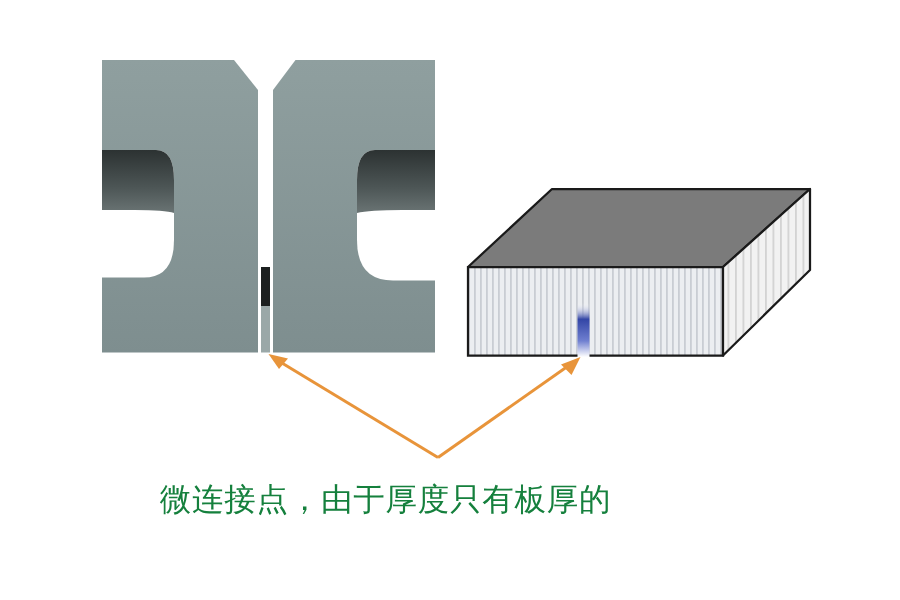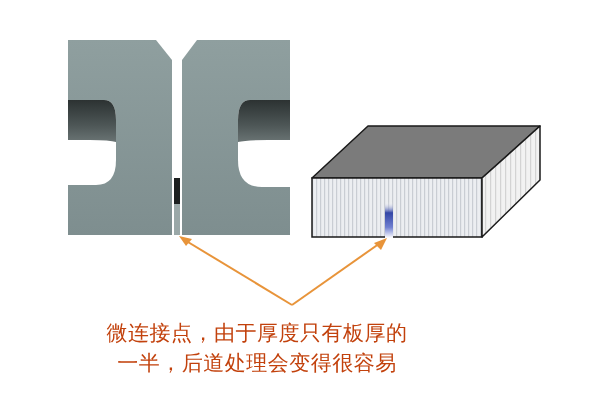--- a/index.html
+++ b/index.html
@@ -1,18 +1,18 @@
 <!DOCTYPE html>
 <html><head>
 <meta charset="utf-8">
 <style>
   html,body{margin:0;padding:0;background:#ffffff;}
   #stage{position:relative;width:600px;height:400px;overflow:hidden;background:#ffffff;}
   svg{position:absolute;left:0;top:0;}
-  .caption{position:absolute;left:0;width:514px;text-align:center;font-family:"DejaVu Sans",sans-serif;font-size:21px;color:#c2410c;letter-spacing:0.5px;}
+  .caption{position:absolute;left:0;width:514px;text-align:center;font-family:"DejaVu Sans",sans-serif;font-size:21px;color:#15803d;letter-spacing:0.5px;}
   #line1{top:319px;}
   #line2{top:349px;}
 </style>
 </head>
 <body>
 
 <div id="stage">
   <svg width="600" height="400" viewBox="0 0 600 400">
     <defs>
       <linearGradient id="plateGrad" x1="0" y1="0" x2="0" y2="1">
@@ -69,14 +69,13 @@
 
     <g stroke="#e8943a" stroke-width="2" fill="none">
       <line x1="292" y1="305" x2="183" y2="239"></line>
       <line x1="292" y1="305" x2="383" y2="241"></line>
     </g>
     <polygon points="179,236 192,239 186,246" fill="#e8943a"></polygon>
     <polygon points="387,238 381,250 374,243" fill="#e8943a"></polygon>
   </svg>
 
   <div id="line1" class="caption">微连接点，由于厚度只有板厚的</div>
-  <div id="line2" class="caption">一半，后道处理会变得很容易</div>
 </div>
 
 </body></html>

